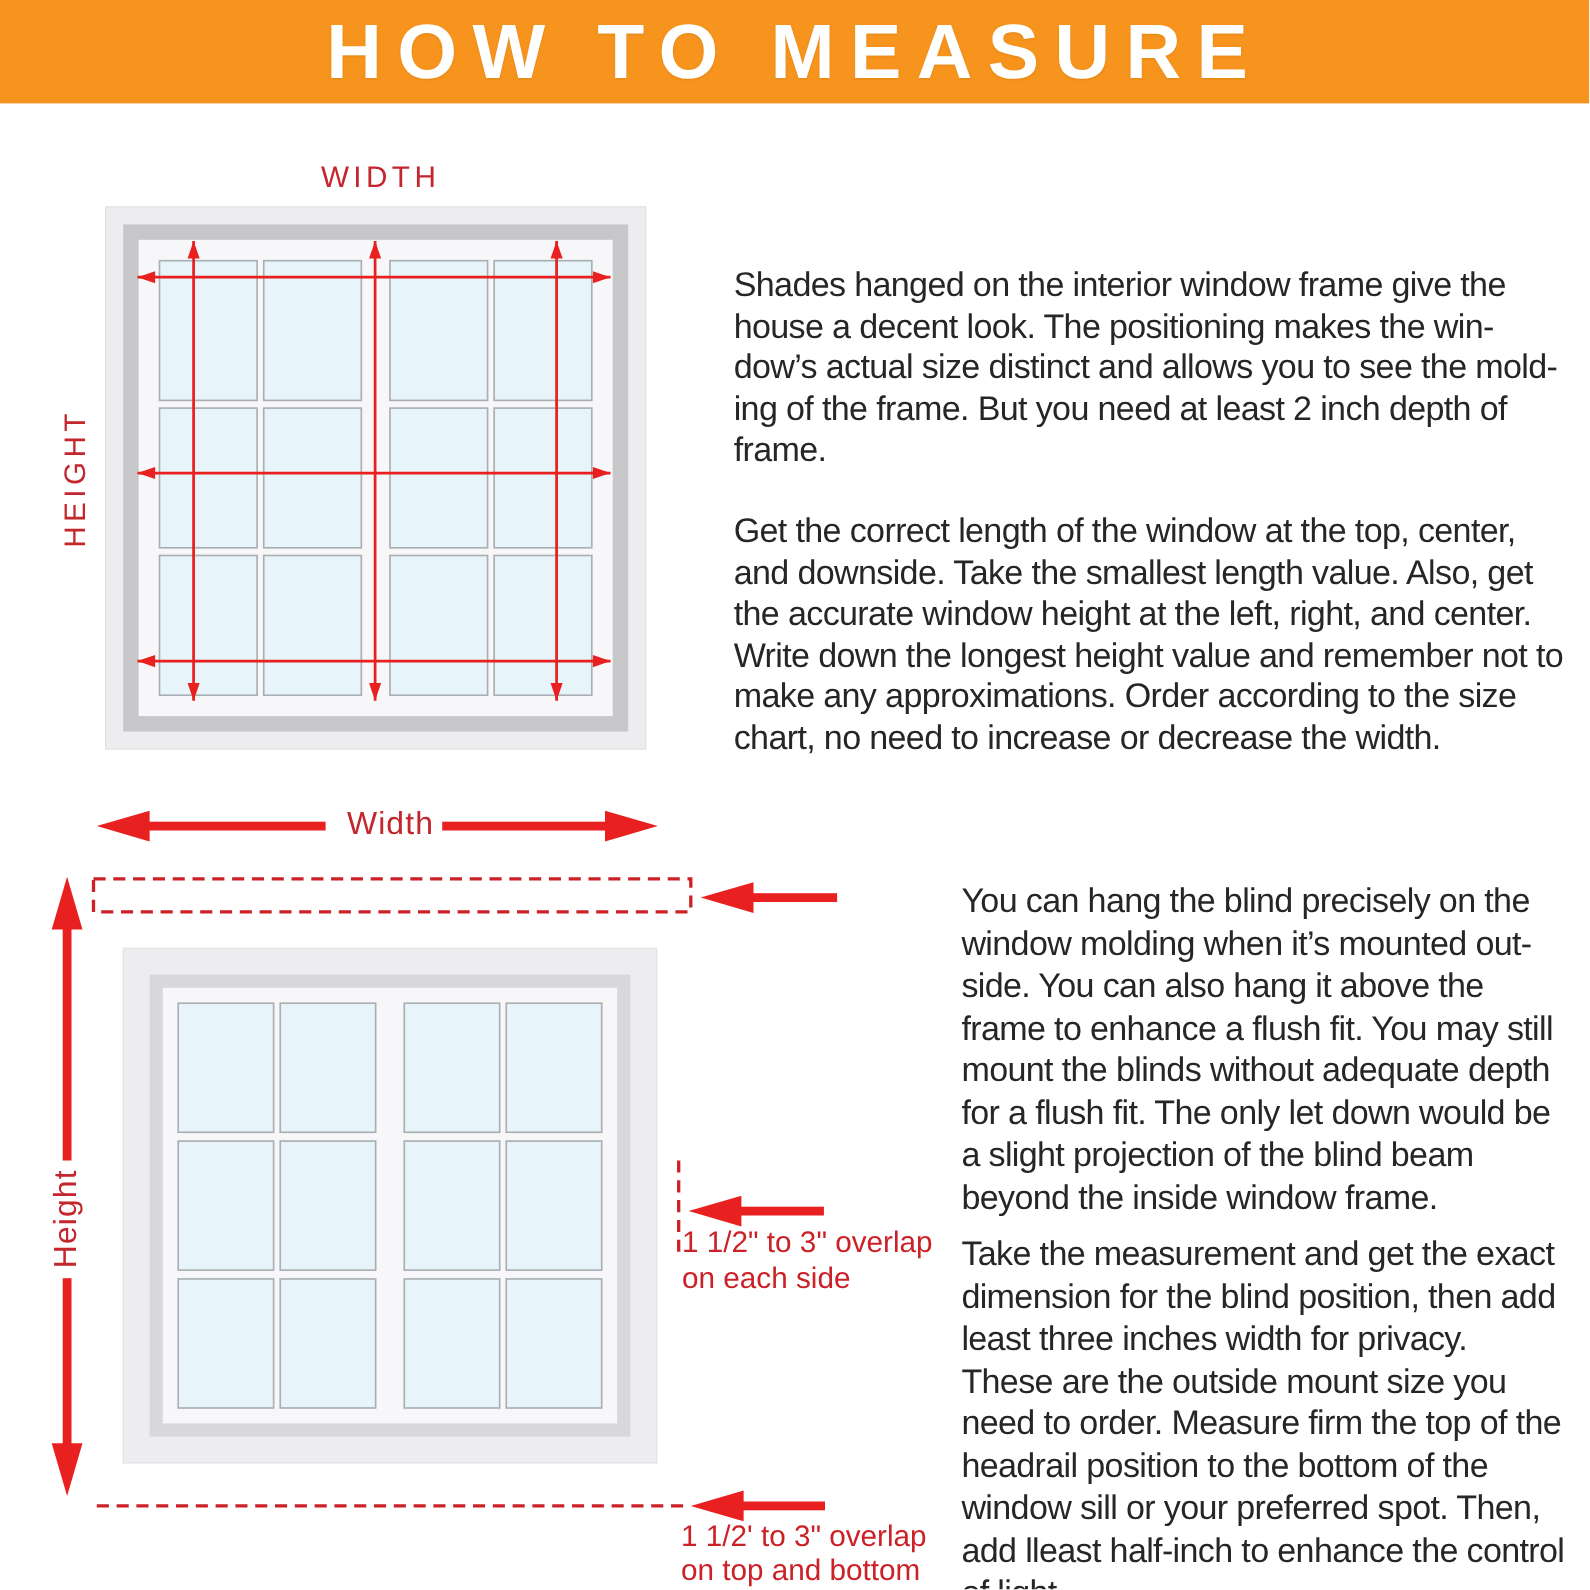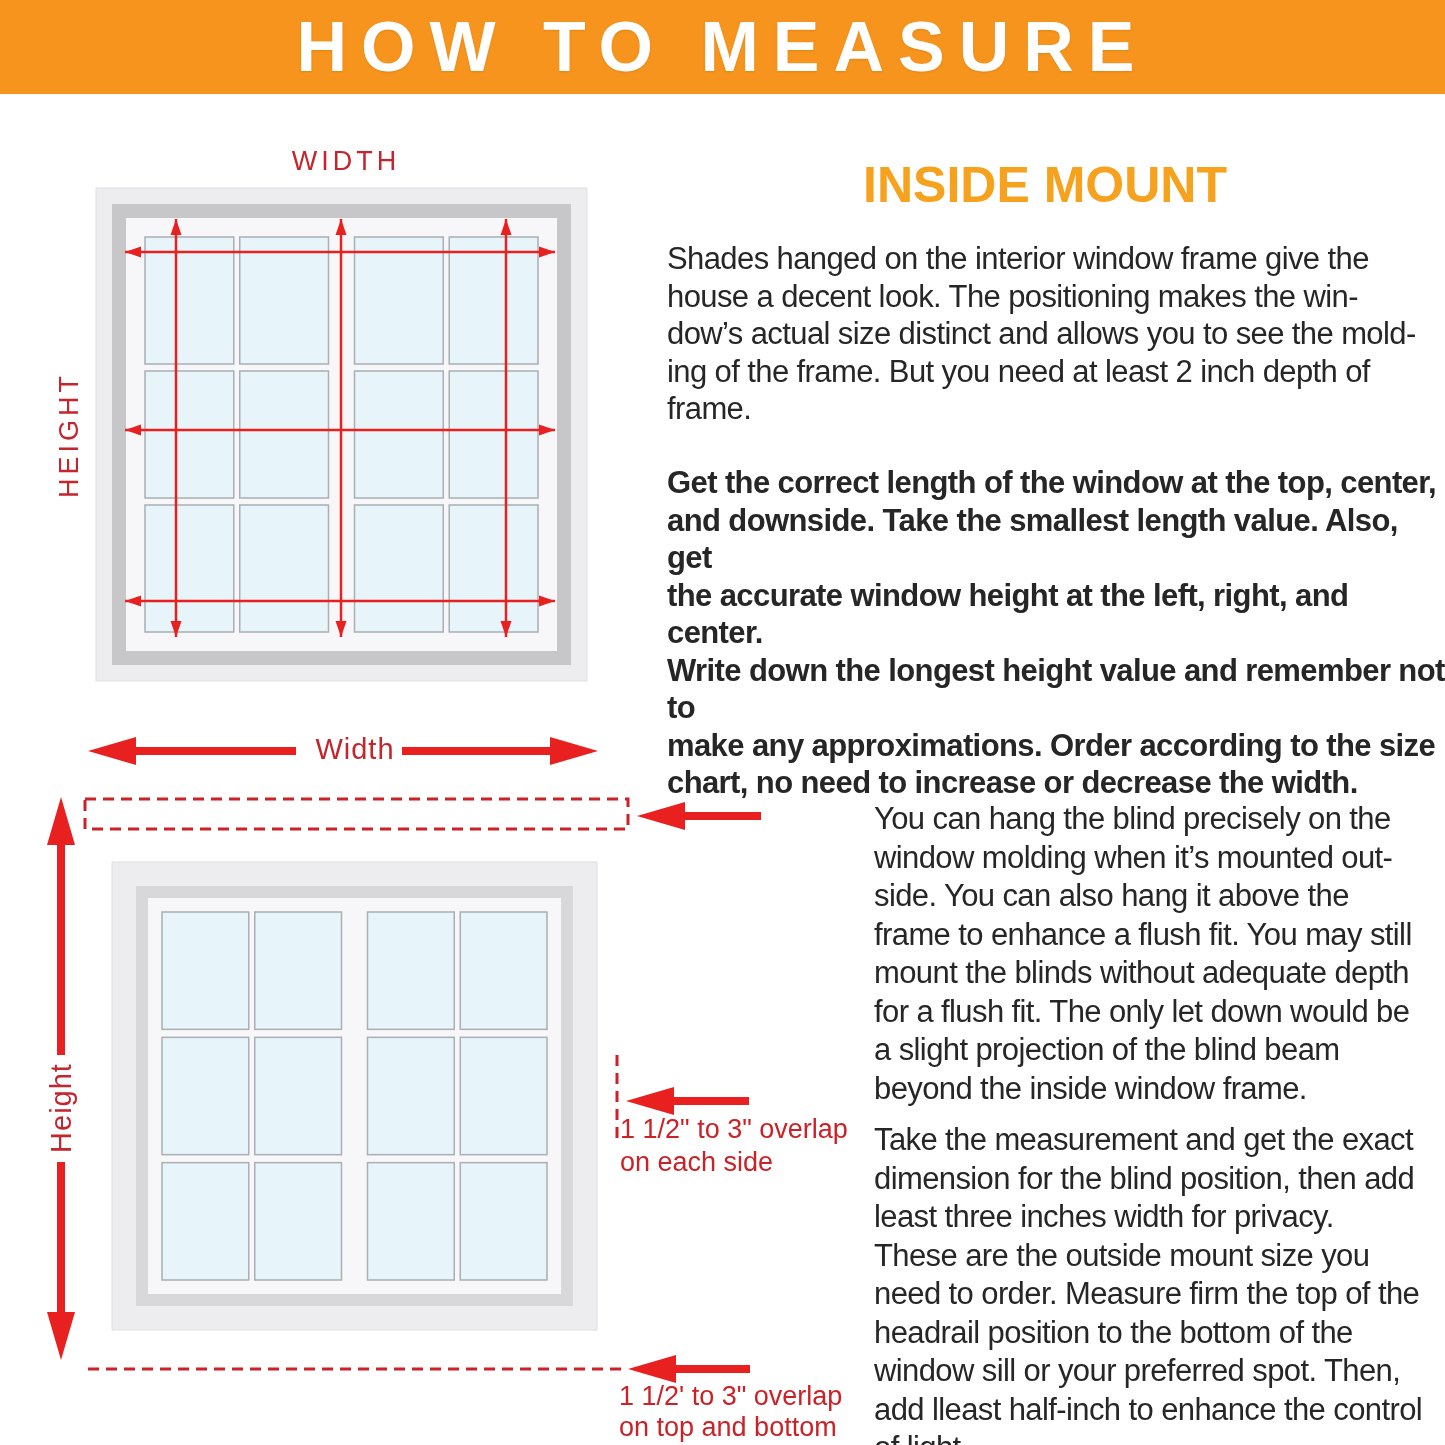--- a/index.html
+++ b/index.html
@@ -37,21 +37,21 @@
     position:absolute;margin:0;color:var(--orange);font-weight:bold;font-size:50px;letter-spacing:0px;text-align:center;white-space:nowrap;
   }
   #inside-heading{left:650px;top:156px;width:790px;}
   #outside-heading{left:860px;top:712px;width:580px;}
 
   .body-par{
     position:absolute;margin:0;white-space:pre-line;color:var(--body-color);
     font-size:31px;letter-spacing:-0.6px;
   }
   #inside-p1{left:667px;top:240px;line-height:37.5px;}
-  #inside-p2{left:667px;top:464px;line-height:37.5px;font-weight:bold;}
+  #inside-p2{left:667px;top:464px;line-height:37.5px;}
   #outside-p1{left:874px;top:800px;line-height:38.5px;}
   #outside-p2{left:874px;top:1121px;line-height:38.5px;}
 
   .note{
     position:absolute;margin:0;white-space:pre-line;color:var(--note-red);font-size:27px;
   }
   #headrail-note{left:622px;top:840px;line-height:34px;}
   #side-note{left:620px;top:1113px;line-height:33px;}
   #tb-note{left:619px;top:1381px;line-height:31px;}
 </style>
@@ -136,21 +136,20 @@
         <rect fill="var(--red)" x="57" y="1162" width="8" height="151"></rect>
       </g>
     <rect class="dashed" x="85" y="799" width="543" height="30"></rect>
     <line class="dashed" x1="617" y1="1055" x2="617" y2="1140"></line>
     <line class="dashed" x1="88" y1="1369" x2="622" y2="1369"></line>
   </svg>
 
   <div class="dim-label top-width-label">WIDTH</div>
   <div class="dim-label top-height-label">HEIGHT</div>
 
-  <h2 class="section-heading" id="inside-heading">INSIDE MOUNT</h2>
   <p class="body-par" id="inside-p1">Shades hanged on the interior window frame give the
 house a decent look. The positioning makes the win-
 dow’s actual size distinct and allows you to see the mold-
 ing of the frame. But you need at least 2 inch depth of
 frame.</p>
   <p class="body-par" id="inside-p2">Get the correct length of the window at the top, center,
 and downside. Take the smallest length value. Also, get
 the accurate window height at the left, right, and center.
 Write down the longest height value and remember not to
 make any approximations. Order according to the size

